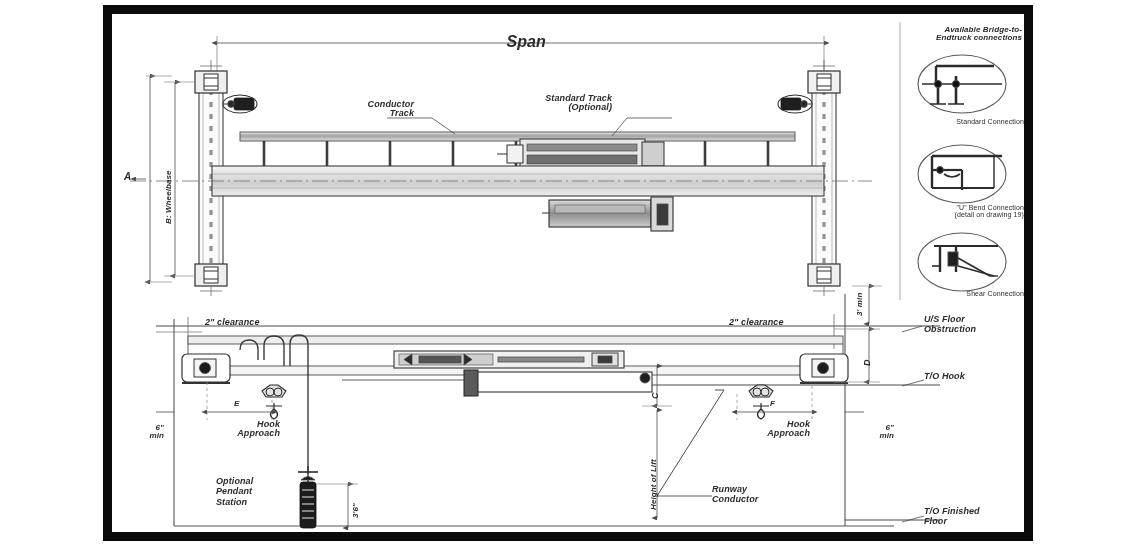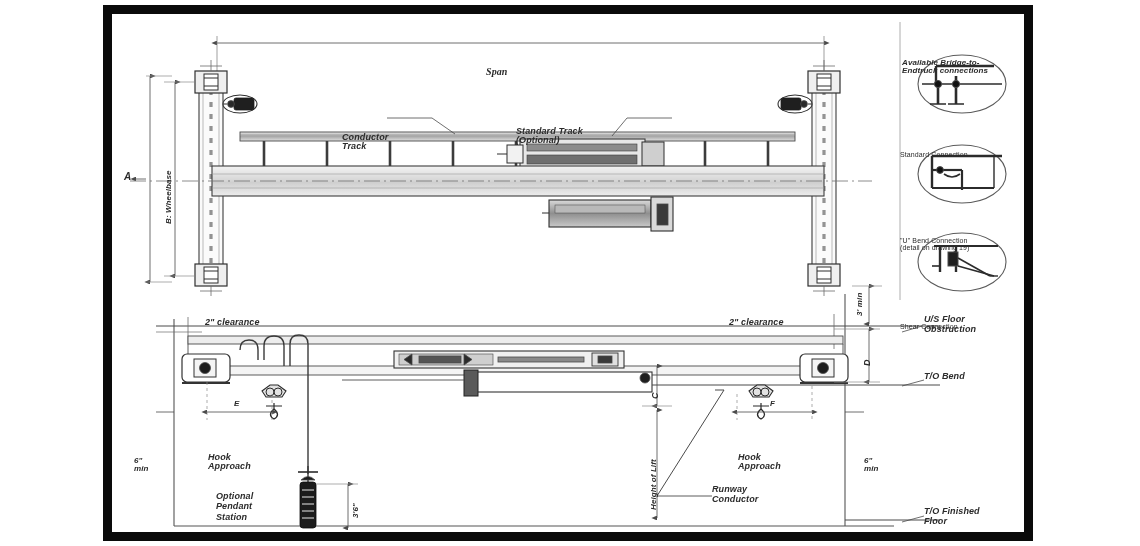--- a/index.html
+++ b/index.html
@@ -49,27 +49,27 @@
   .lbl {
     position: absolute;
     font-family: "Liberation Sans", sans-serif;
     color: #2b2b2b;
     white-space: pre;
     line-height: 1.05;
     font-style: italic;
     letter-spacing: 0.1px;
   }
   .lbl.b { font-weight: bold; }
-  .lbl.ctr { text-align: left; margin-top: 33px; }
+  .lbl.ctr { text-align: right; }
   .rot90 { transform: rotate(-90deg); transform-origin: left top; }
   .f7  { font-size: 7px; }
   .f8  { font-size: 8px; }
   .f9  { font-size: 9px; }
   .f10 { font-size: 10px; }
-  .f11 { font-size: 10px; font-family: Liberation Serif, serif; }
+  .f11 { font-size: 16px; }
 </style>
 </head>
 <body>
 
 <div id="root">
   <div id="sheet-frame">
     <div id="sheet-inner">
 
       <svg class="draw" width="912" height="518" viewBox="0 0 912 518">
         <defs>
@@ -461,32 +461,32 @@
       <div class="lbl b f8 rot90" style="left:538px; top:496px;">Height of Lift</div>
 
       <div class="lbl b f8" style="left:122px; top:386px;">E</div>
       <div class="lbl b f9 ctr" style="left:96px; top:406px; width:72px; white-space:pre-line;">Hook
 Approach</div>
 
       <div class="lbl b f8" style="left:658px; top:386px;">F</div>
       <div class="lbl b f9 ctr" style="left:626px; top:406px; width:72px; white-space:pre-line;">Hook
 Approach</div>
 
-      <div class="lbl b f9" style="left:104px; top:477px; white-space:pre-line; line-height:1.15;">Optional
+      <div class="lbl b f9" style="left:104px; top:462px; white-space:pre-line; line-height:1.15;">Optional
 Pendant
 Station</div>
 
       <div class="lbl b f8 rot90" style="left:240px; top:504px;">3'6"</div>
 
       <div class="lbl b f9" style="left:600px; top:470px; white-space:pre-line; line-height:1.15;font-style:italic;">Runway
 Conductor</div>
 
       <div class="lbl b f9" style="left:812px; top:300px; white-space:pre-line; line-height:1.15;">U/S Floor
 Obstruction</div>
 
-      <div class="lbl b f9" style="left:812px; top:358px;">T/O Bend</div>
+      <div class="lbl b f9" style="left:812px; top:358px;">T/O Hook</div>
 
       <div class="lbl b f9" style="left:812px; top:492px; white-space:pre-line; line-height:1.15;">T/O Finished
 Floor</div>
 
     </div>
   </div>
 </div>
 
 </body></html>

